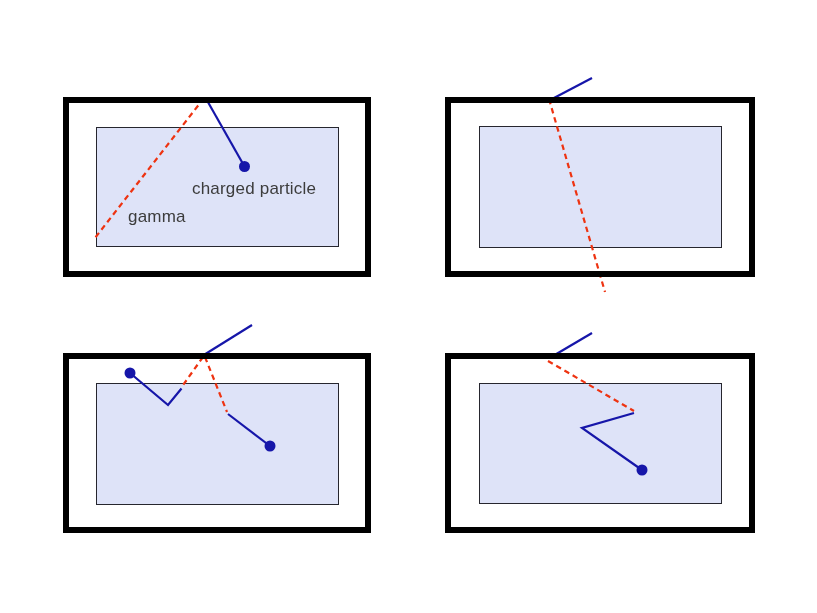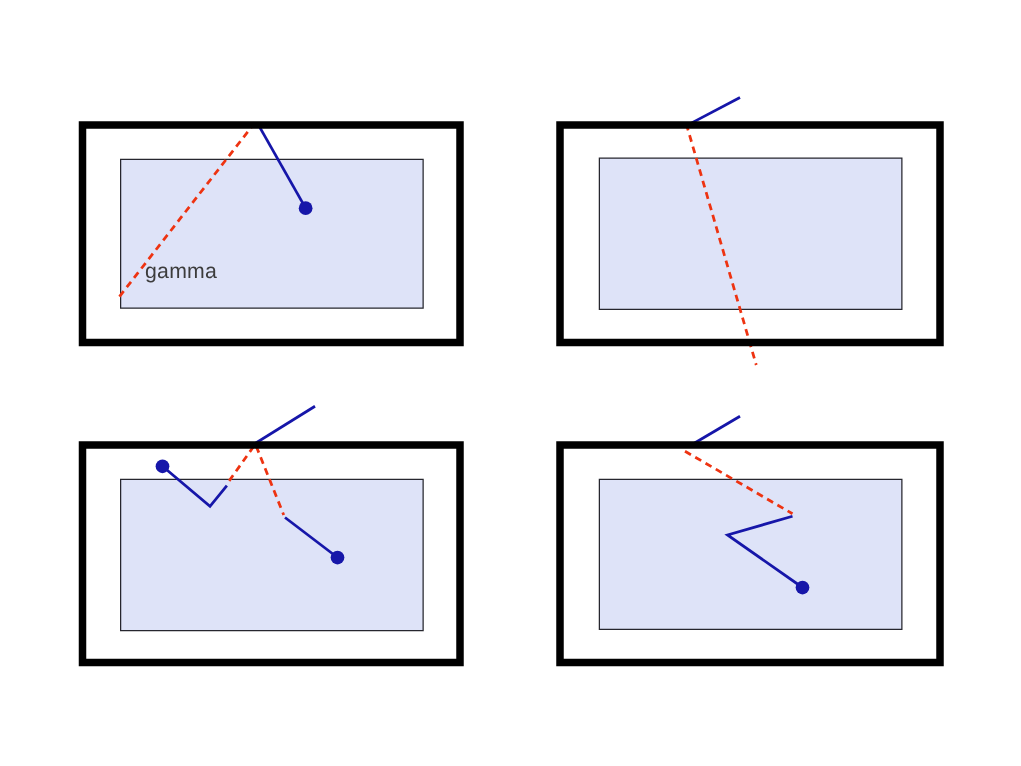--- a/index.html
+++ b/index.html
@@ -22,21 +22,21 @@
   }
   .diagram-label {
     position: absolute;
     font-size: 17px;
     line-height: 17px;
     color: #3c3c3c;
     white-space: nowrap;
     letter-spacing: 0.2px;
   }
   #label-charged { left: 192px; top: 180px; }
-  #label-gamma   { left: 116px; top: 208px; }
+  #label-gamma   { left: 128px; top: 208px; }
 </style>
 </head>
 <body>
 
 <div class="canvas">
   <svg id="diagram-svg" width="817" height="613" viewBox="0 0 817 613">
       <g>
         <rect x="96.5" y="127.5" width="242" height="119" fill="#dee3f8" stroke="#26262e" stroke-width="1"></rect>
         <polyline points="204,98 95,238" fill="none" stroke="#ee3311" stroke-width="2.2" stroke-dasharray="5.5 4"></polyline>
         <polyline points="206.5,99.5 244.5,166.5" fill="none" stroke="#1616a9" stroke-width="2.2" stroke-linejoin="miter"></polyline>
@@ -62,14 +62,15 @@
       </g>
       <g>
         <rect x="479.5" y="383.5" width="242" height="120" fill="#dee3f8" stroke="#26262e" stroke-width="1"></rect>
         <polyline points="548,361 634,411" fill="none" stroke="#ee3311" stroke-width="2.2" stroke-dasharray="5.5 4"></polyline>
         <polyline points="592,333 553,356" fill="none" stroke="#1616a9" stroke-width="2.2" stroke-linejoin="miter"></polyline>
         <polyline points="634,413 582,428 642,470" fill="none" stroke="#1616a9" stroke-width="2.2" stroke-linejoin="miter"></polyline>
         <circle cx="642" cy="470" r="5.5" fill="#1616a9"></circle>
         <rect x="448" y="356" width="304" height="174" fill="none" stroke="#000000" stroke-width="6"></rect>
       </g>
     </svg>
+  <span class="diagram-label" id="label-charged">charged particle</span>
   <span class="diagram-label" id="label-gamma">gamma</span>
 </div>
 
 </body></html>

